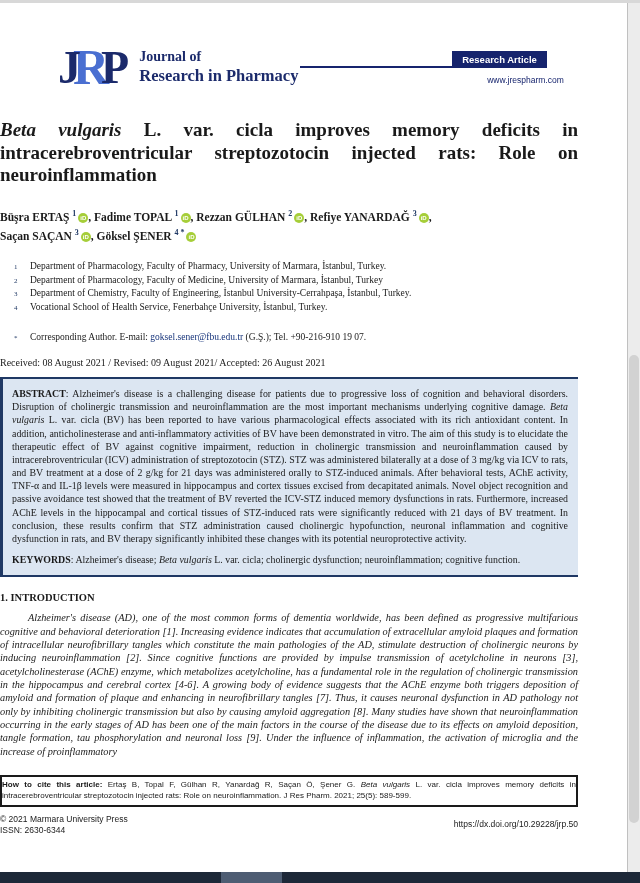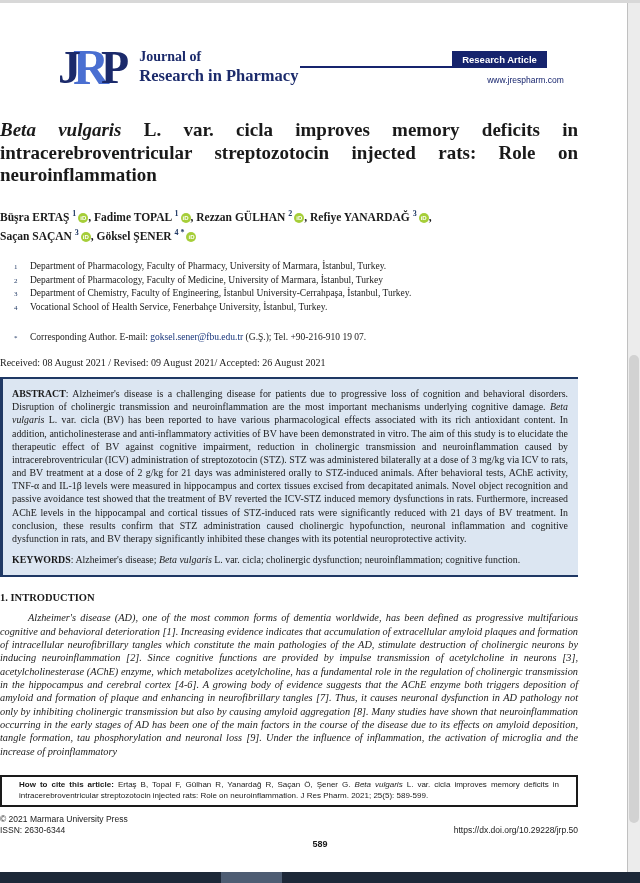--- a/index.html
+++ b/index.html
@@ -57,23 +57,23 @@
   .abstract-box p{font-size:9.9px; line-height:13.15px; text-align:justify;}
   .abstract-box .keywords{margin-top:8px;}
   .bd{font-weight:bold;}
   .it{font-style:italic;}
 
   
   .section-heading{margin-top:15px; font-size:10.5px; font-weight:bold;}
   .intro-para{margin-top:8px; font-size:10.3px; line-height:13.35px; text-align:justify; text-indent:28px;font-style:italic;}
 
   
-  .cite-box{margin-top:17px; border:2px solid #1a1a1a; padding:3px 17px;
+  .cite-box{margin-top:17px; border:2px solid #1a1a1a; padding:3px 0;
     font-family:"Liberation Sans", sans-serif; font-size:8px; line-height:10.8px; text-align:justify;}
-  .footer-row{margin-top:7px; display:flex; justify-content:space-between; align-items:flex-end;
+  .footer-row{margin-top:7px; display:flex; justify-content:space-between; align-items:center;
     font-family:"Liberation Sans", sans-serif; font-size:8.5px; line-height:11px;}
   .footer-left div{white-space:nowrap;}
   .footer-right{text-align:right;}
   .page-number{margin-top:3px; text-align:center; font-family:"Liberation Sans", sans-serif;
     font-size:9px; font-weight:bold;}
 
   
   .v-scrollbar{position:absolute; top:3px; right:0; bottom:11px; width:13px; background:var(--track); border-left:1px solid #c0c0c0;}
   .v-thumb{position:absolute; left:1px; right:1px; top:352px; height:468px; background:var(--thumb); border-radius:6px;}
   .h-scrollbar{position:absolute; left:0; bottom:0; width:640px; height:11px; background:var(--bar_bg);}
@@ -154,21 +154,20 @@
 
     <div class="cite-box content"><span class="bd">How to cite this article:</span><span> Ertaş B, Topal F, Gülhan R, Yanardağ R, Saçan Ö, Şener G. </span><span class="it">Beta vulgaris</span><span> L. var. cicla improves memory deficits in intracerebroventricular streptozotocin injected rats: Role on neuroinflammation. J Res Pharm. 2021; 25(5): 589-599.</span></div>
 
     <div class="footer-row content">
       <div class="footer-left">
         <div>© 2021 Marmara University Press</div>
         <div>ISSN: 2630-6344</div>
       </div>
       <div class="footer-right">https://dx.doi.org/10.29228/jrp.50</div>
     </div>
-    <div class="page-number">589</div>
   </div>
 
   <div class="v-scrollbar">
     <div class="v-thumb"></div>
   </div>
   <div class="h-scrollbar">
     <div class="h-thumb"></div>
   </div>
 </div>
 

